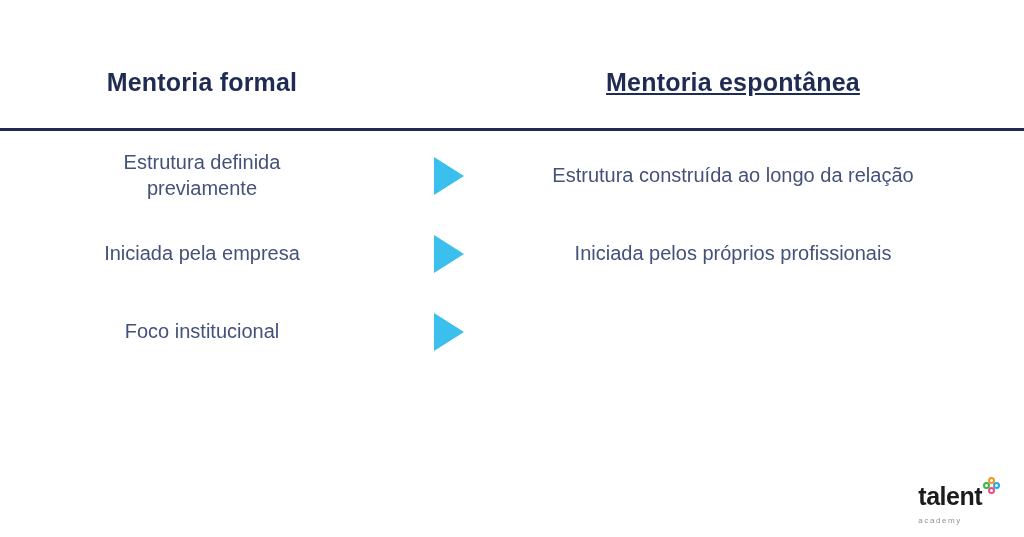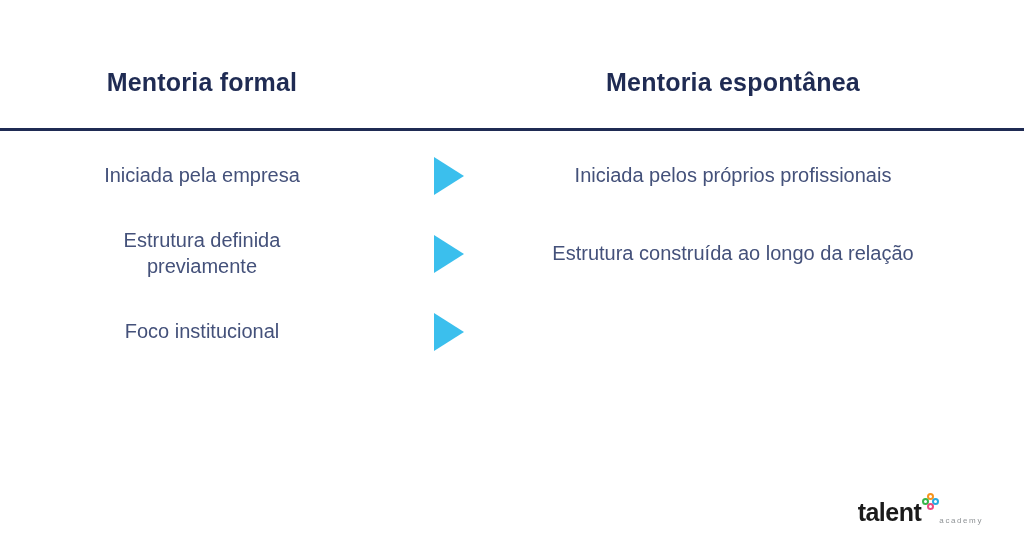--- a/index.html
+++ b/index.html
@@ -28,21 +28,21 @@
   .col-header {
     margin: 0;
     text-align: center;
     font-size: 25px;
     font-weight: 700;
     letter-spacing: 0.2px;
     color: var(--heading, #1f2b53);
     align-self: center;
   }
   .col-header.left { grid-column: 1; }
-  .col-header.right { grid-column: 3; }
+  .col-header.right { grid-column: 3; text-decoration: underline; }
   .divider {
     position: absolute;
     top: 128px;
     left: 0;
     width: 100%;
     height: 3px;
     background: var(--divider, #1f2b53);
   }
   .rows {
     position: absolute;
@@ -74,22 +74,22 @@
     height: 0;
     border-left: 30px solid var(--arrow, #3bbfed);
     border-top: 19px solid transparent;
     border-bottom: 19px solid transparent;
   }
   .logo {
     position: absolute;
     right: 24px;
     bottom: 12px;
     display: flex;
-    flex-direction: row;
-    align-items: flex-end;
+    flex-direction: column;
+    align-items: flex-start;
   }
   .logo-top {
     display: flex;
     align-items: flex-start;
   }
   .logo-word {
     font-size: 25px;
     font-weight: 700;
     letter-spacing: -0.5px;
     color: #1b1b1b;
@@ -132,34 +132,34 @@
   <header class="headers grid">
     <h1 class="col-header left">Mentoria formal</h1>
     <h1 class="col-header right">Mentoria espontânea</h1>
   </header>
 
   <div class="divider"></div>
 
   <main class="rows">
 
     <div class="row grid">
-      <div class="cell formal">Iniciada pela empresa</div>
-      <div class="arrow-cell">
-        <span class="arrow"></span>
-      </div>
-      <div class="cell espontanea">Iniciada pelos próprios profissionais</div>
-    </div>
-
-    <div class="row grid">
       <div class="cell formal">Estrutura definida
 previamente</div>
       <div class="arrow-cell">
         <span class="arrow"></span>
       </div>
       <div class="cell espontanea">Estrutura construída ao longo da relação</div>
+    </div>
+
+    <div class="row grid">
+      <div class="cell formal">Iniciada pela empresa</div>
+      <div class="arrow-cell">
+        <span class="arrow"></span>
+      </div>
+      <div class="cell espontanea">Iniciada pelos próprios profissionais</div>
     </div>
 
     <div class="row grid">
       <div class="cell formal">Foco institucional</div>
       <div class="arrow-cell">
         <span class="arrow"></span>
       </div>
     </div>
 
 

